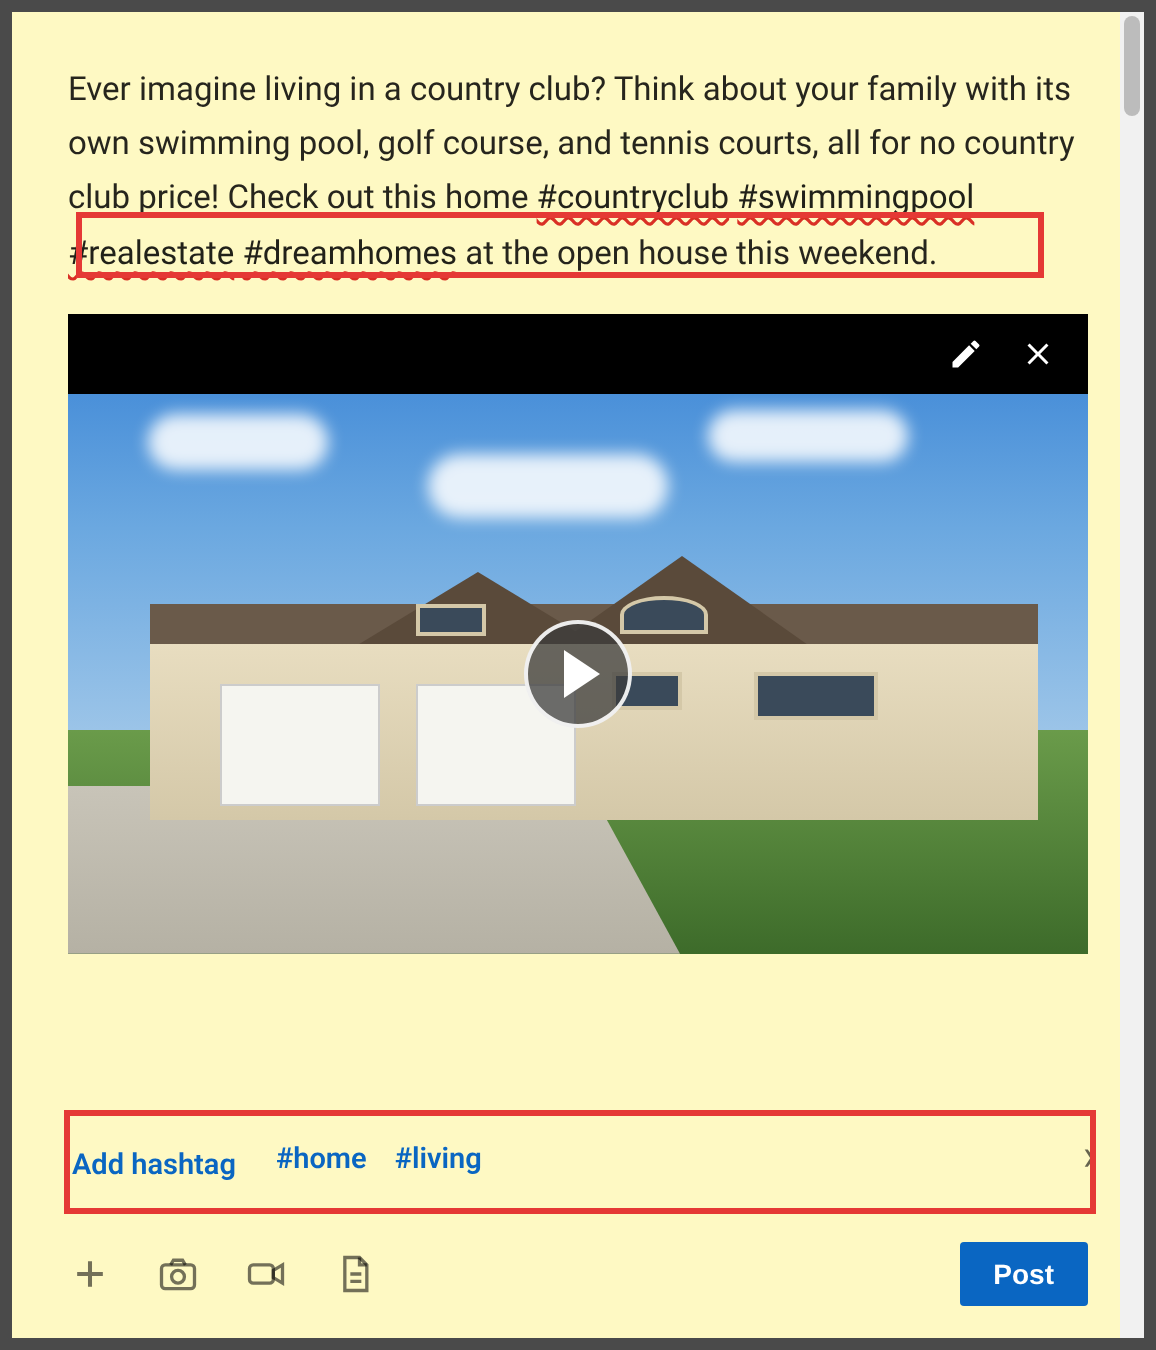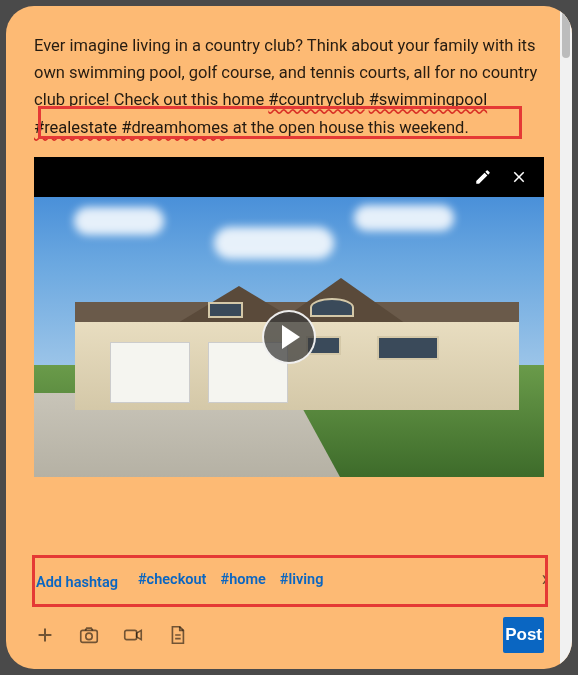--- a/index.html
+++ b/index.html
@@ -19,24 +19,23 @@
       top: 0;
       left: 0;
       width: 578px;
       height: 675px;
       background: #4a4a4a;
       padding: 6px;
     }
     .modal {
       width: 100%;
       height: 100%;
-      background: #fdba74;
+      background: #fef9c3;
       position: relative;
       overflow: hidden;
-      border-radius: 28px;
     }
     .scrollbar-track {
       position: absolute;
       right: 0;
       top: 0;
       width: 12px;
       height: 100%;
       background: #f1f1f1;
     }
     .scrollbar-thumb {
@@ -251,22 +250,22 @@
       cursor: pointer;
       display: flex;
       align-items: center;
       justify-content: center;
     }
     .post-btn {
       margin-left: auto;
       background: #0a66c2;
       color: #fff;
       font-weight: 600;
-      font-size: 17px;
-      padding: 8px 2px;
+      font-size: 14px;
+      padding: 8px 17px;
       border: none;
       border-radius: 2px;
       cursor: pointer;
     }
     .highlight-box-2 {
       position: absolute;
       border: 3px solid #e53935;
       pointer-events: none;
       bottom: 62px;
       left: 26px;
@@ -333,21 +332,20 @@
           <div class="window-h" style="top:17%;left:53%;width:10%;height:14%;border-radius:50% 50% 0 0;"></div>
         </div>
         <div class="play-button">
           <div class="play-triangle"></div>
         </div>
       </div>
     </div>
 
     <div class="hashtag-row">
       <span class="hashtag-label">Add hashtag</span>
-      <span class="hashtag-chip">#checkout</span>
       <span class="hashtag-chip">#home</span>
       <span class="hashtag-chip">#living</span>
       <span class="chevron-right">›</span>
     </div>
 
     <div class="highlight-box-2"></div>
 
     <div class="bottom-bar">
       <span class="bb-icon">
         <svg viewBox="0 0 24 24" fill="none" stroke="currentColor" stroke-width="2.2">

